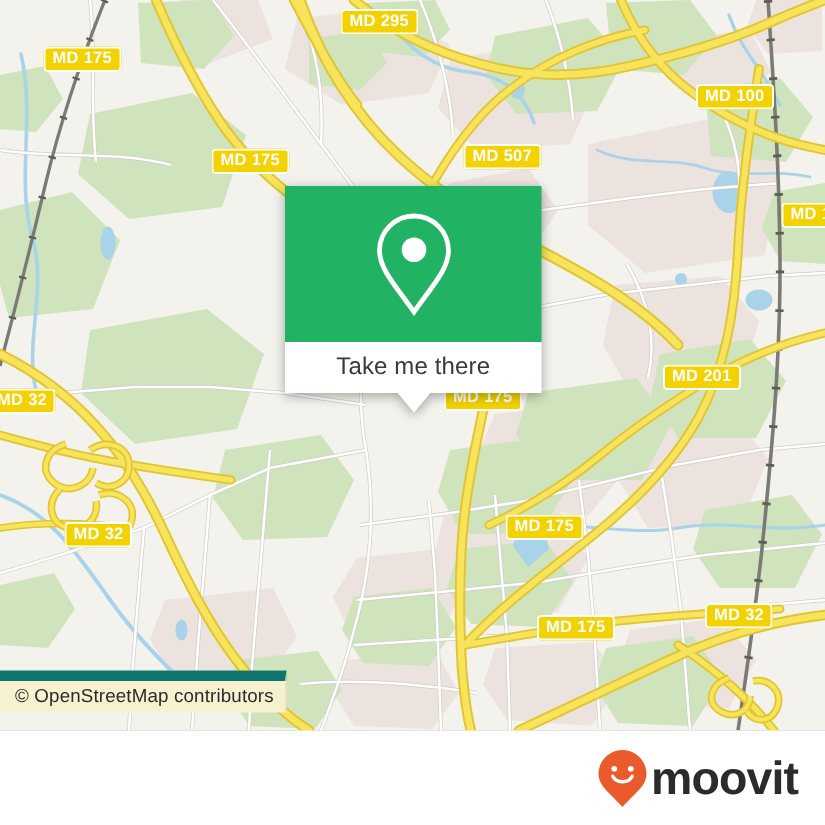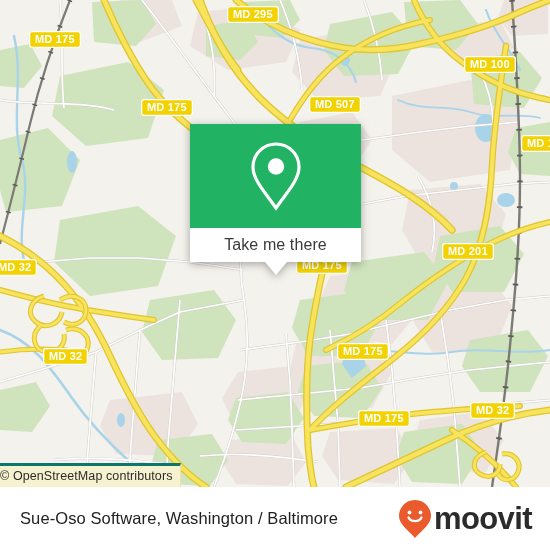--- a/index.html
+++ b/index.html
@@ -15,29 +15,29 @@
   
   #map{
     position:absolute;left:0;top:0;width:550px;height:487px;
     overflow:hidden;
     background:#737373;
   }
   #map svg{position:absolute;left:0;top:0;display:block;}
 
   
   #attribution{
-    position:absolute;left:0;bottom:0;
+    position:absolute;left:0;bottom:12px;
     background:#f6f2cf;
     color:#2b2b2b;
     font-size:12.5px;
     line-height:18px;
-    padding:1px 7px 2px 0;
+    padding:1px 7px 2px 10px;
     letter-spacing:.1px;
     white-space:nowrap;
-    border-top:3px solid #0f766e;
+    border-top:7px solid #0f766e;
     border-right:1px solid #e8e2b4;
   }
 
   
   #popup{
     position:absolute;
     left:190px;top:124px;
     width:171px;
     filter:drop-shadow(0 2px 4px rgba(0,0,0,.33));
   }
@@ -332,21 +332,20 @@
         <circle cx="29" cy="26.5" r="8.2" fill="#ffffff"></circle>
       </svg>
     </div>
     <div id="popup-foot">
       <span>Take me there</span>
     </div>
     <div id="popup-tail"></div>
   </div>
 
   <div id="bottombar">
-    <div id="bottom-title">Sue-Oso Software, Washington / Baltimore</div>
     <div id="brand">
       <svg width="34" height="40" viewBox="0 0 34 40">
         <path d="M17 1 C8.2 1 1 8.2 1 17 C1 25 9 30 17 39 C25 30 33 25 33 17 C33 8.2 25.8 1 17 1 Z" fill="#ea5a2c"></path>
         <circle cx="11.5" cy="13.5" r="1.9" fill="#ffffff"></circle>
         <circle cx="22.5" cy="13.5" r="1.9" fill="#ffffff"></circle>
         <path d="M10.5 18.5 C13 23.4 21 23.4 23.5 18.5" fill="none" stroke="#ffffff" stroke-width="2.3" stroke-linecap="round"></path>
       </svg>
       <span id="brand-word">moovit</span>
     </div>
   </div>

